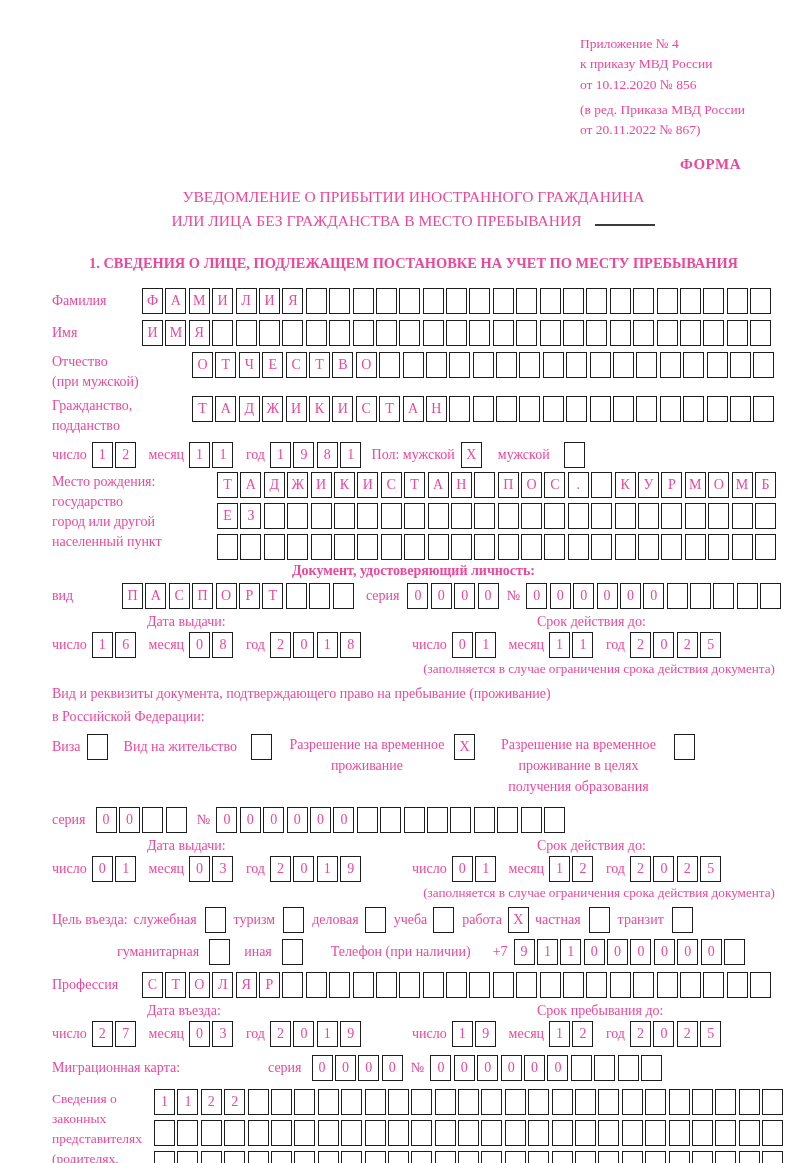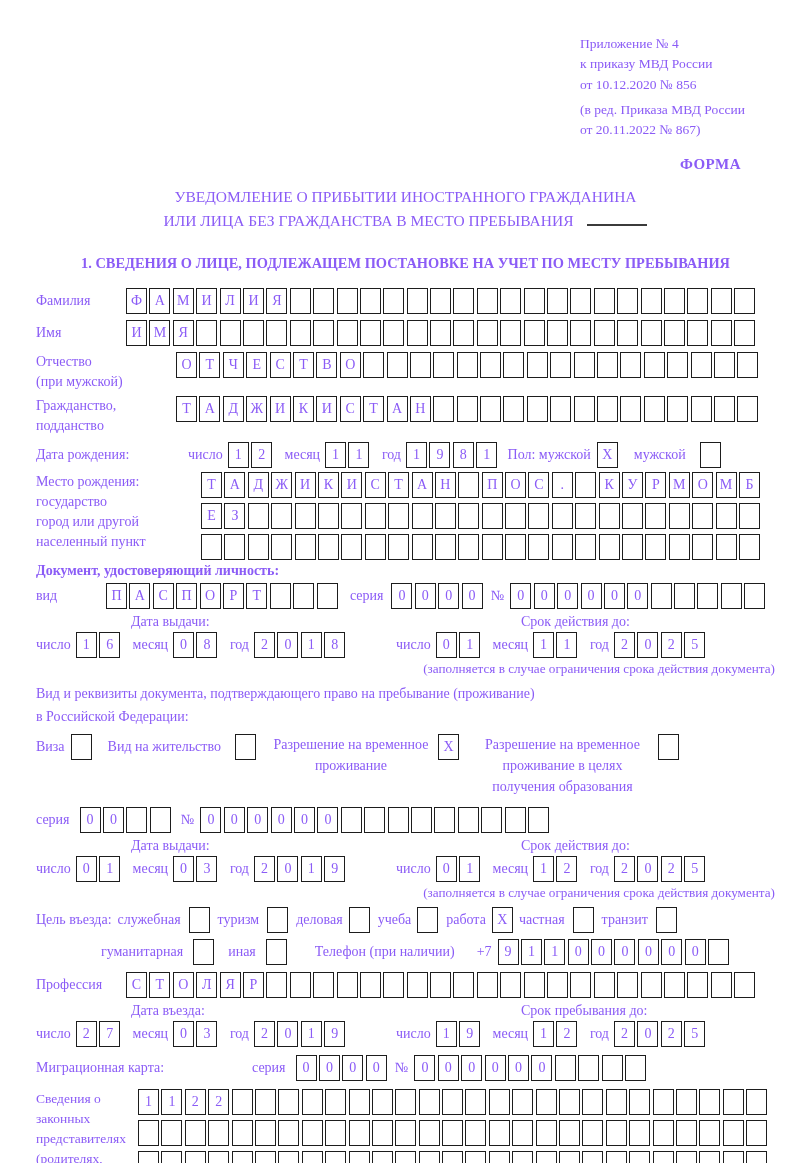--- a/index.html
+++ b/index.html
@@ -1,19 +1,19 @@
 <!DOCTYPE html>
 <html><head>
 <meta charset="utf-8">
 <style>
   html,body{margin:0;padding:0;background:#f2f2f2;}
   .page{
-    width:800px;height:1163px;margin:0 auto;background:#fff;color:#8b5cf6;
+    width:800px;height:1163px;margin:0 auto;background:#fff;color:#ec4899;
     font-family:"Liberation Serif","DejaVu Serif",serif;
-    box-sizing:border-box;padding:34px 25px 0 36px;overflow:hidden;position:relative;
+    box-sizing:border-box;padding:34px 25px 0 52px;overflow:hidden;position:relative;
   }
   .annex{margin-left:auto;width:195px;font-size:13.5px;line-height:1.5;}
   .annex .note{margin-top:5px;}
   .forma{text-align:right;font-weight:bold;font-size:15px;margin:16px 34px 0 0;letter-spacing:.5px;}
   .title{text-align:center;font-weight:normal;font-size:15.5px;line-height:1.55;margin-top:12px;}
   .uline{display:inline-block;width:60px;border-bottom:2.2px solid #3b3b3b;margin-left:14px;vertical-align:baseline;}
   .sec-head{text-align:center;font-weight:bold;font-size:14.4px;margin-top:22px;}
   .body{margin-top:16px;font-size:14px;}
   .row{display:flex;align-items:flex-start;}
   .aic{align-items:center;}
@@ -22,21 +22,21 @@
   .lbl2{flex:0 0 auto;line-height:20px;}
   .w90{width:90px;} .w140{width:140px;} .w165{width:165px;} .w102{width:102px;font-size:13.5px;}
   .cells{display:flex;flex:0 0 auto;}
   .cell,.cb{
     flex:0 0 auto;width:21px;height:26px;border:1.6px solid #1d1d1d;box-sizing:border-box;
     margin-right:2.4px;display:inline-flex;align-items:center;justify-content:center;
     font-size:14px;line-height:1;background:#fff;
   }
   .cb{margin-right:0;}
   .ml6{margin-left:6px;} .ml8{margin-left:8px;} .ml10{margin-left:10px;} .ml14{margin-left:14px;} .ml16{margin-left:16px;}
-  .doc-head{text-align:left;font-weight:bold;font-size:14px;margin:3px 0 4px 0;}
+  .doc-head{text-align:center;font-weight:bold;font-size:14px;margin:3px 0 4px 0;}
   .daterow{display:flex;margin-top:5px;}
   .dgroup{display:flex;flex-direction:column;}
   .dgroup .dcap{font-size:14px;margin-bottom:2px;}
   .dg-left{width:360px;}
   .dg-left .dcap{margin-left:95px;}
   .dg-right{flex:1;}
   .dg-right .dcap{margin-left:125px;}
   .dlab{margin:0 5px 0 0;}
   .dlab2{margin:0 5px 0 10px;}
   .note-r{text-align:right;font-size:13.2px;margin:3px 0 6px 0;}
@@ -200,21 +200,20 @@
           <span class="cell"></span>
           <span class="cell"></span>
           <span class="cell"></span>
           <span class="cell"></span>
           <span class="cell"></span>
           <span class="cell"></span>
         </div>
     </div>
 
     <div class="row aic mb4">
-      <span class="lbl" style="width:152px">Дата рождения:</span>
       <span class="lbl dlab">число</span>
       <div class="cells">
           <span class="cell">1</span>
           <span class="cell">2</span>
         </div>
       <span class="lbl dlab2">месяц</span>
       <div class="cells">
           <span class="cell">1</span>
           <span class="cell">1</span>
         </div>

